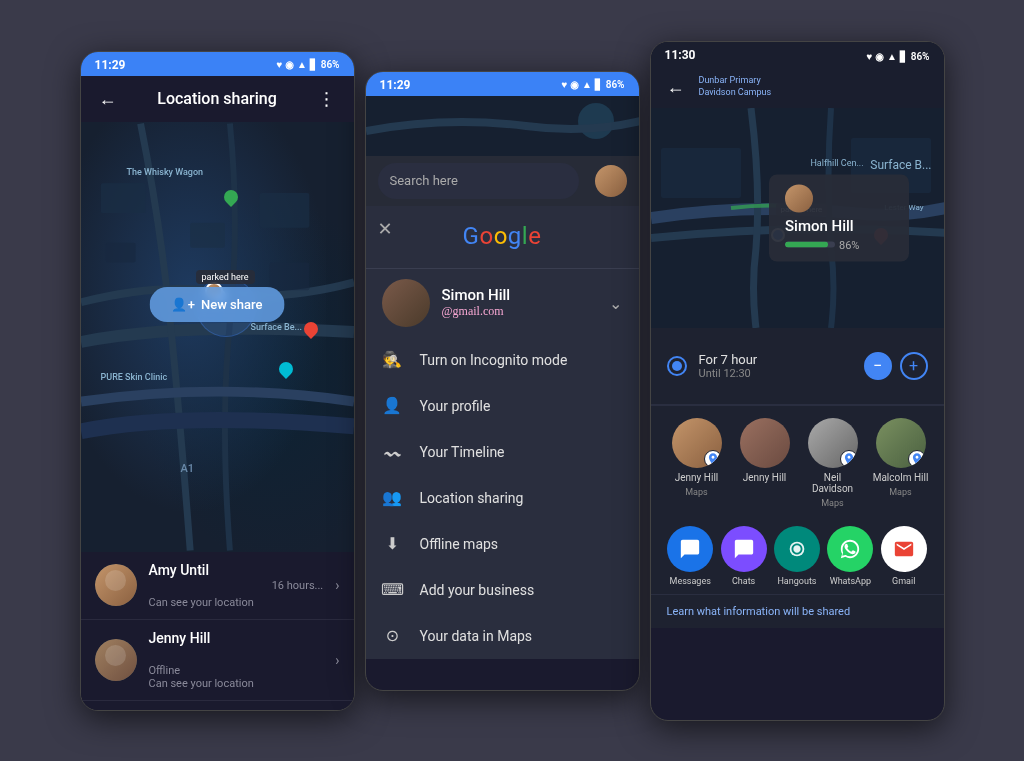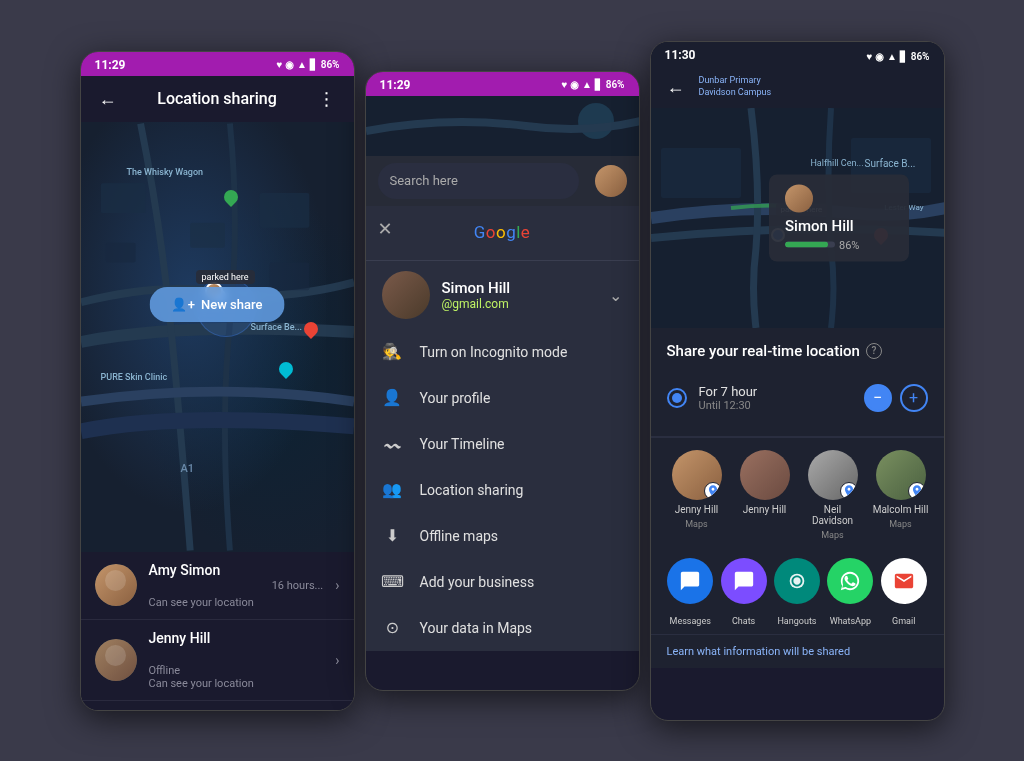--- a/index.html
+++ b/index.html
@@ -30,21 +30,21 @@
     .phone-1 { width: 275px; height: 660px; }
     .phone-2 { width: 275px; height: 620px; }
     .phone-3 { width: 295px; height: 680px; }
 
     
     .status-bar {
       display: flex;
       justify-content: space-between;
       align-items: center;
       padding: 6px 14px 4px;
-      background: #a21caf;
+      background: #3b82f6;
       color: #fff;
       font-size: 11px;
       font-weight: 600;
       position: relative;
       z-index: 10;
     }
     .status-bar .time { font-weight: 700; font-size: 12px; }
     .status-icons { display: flex; align-items: center; gap: 3px; font-size: 10px; }
 
     
@@ -235,21 +235,21 @@
       padding: 0;
       flex: 1;
     }
     .google-menu-header {
       text-align: center;
       padding: 16px 20px 10px;
       border-bottom: 1px solid #3a3e50;
       position: relative;
     }
     .google-title {
-      font-size: 17px;
+      font-size: 24px;
       color: #fff;
       font-weight: 400;
       margin-bottom: 8px;
       letter-spacing: 0.5px;
     }
     .google-g { color: #4285f4; }
     .google-o1 { color: #ea4335; }
     .google-o2 { color: #fbbc04; }
     .google-gl { color: #4285f4; }
     .google-e { color: #34a853; }
@@ -263,21 +263,21 @@
     }
     .account-avatar {
       width: 48px;
       height: 48px;
       border-radius: 50%;
       background: linear-gradient(135deg, #7a5a4a, #4a3a2a);
       flex-shrink: 0;
     }
     .account-info { flex: 1; }
     .account-name { color: #fff; font-size: 15px; font-weight: 500; }
-    .account-email { color: #bef264; font-size: 12px; }
+    .account-email { color: #f9a8d4; font-size: 12px; font-family: Liberation Serif, serif; }
     .manage-btn {
       margin: 4px 16px 10px;
       padding: 8px 16px;
       border: 1px solid #5a5e70;
       border-radius: 20px;
       color: #ccc;
       font-size: 12px;
       text-align: center;
       cursor: pointer;
     }
@@ -467,21 +467,21 @@
       display: flex;
       gap: 6px;
       padding: 10px 16px 8px;
       background: #1e2230;
       justify-content: space-around;
     }
     .app-item {
       display: flex;
       flex-direction: column;
       align-items: center;
-      gap: 12px;
+      gap: 4px;
     }
     .app-icon-circle {
       width: 46px;
       height: 46px;
       border-radius: 50%;
       display: flex;
       align-items: center;
       justify-content: center;
       font-size: 20px;
       cursor: pointer;
@@ -586,21 +586,21 @@
         </div>
       </div>
     </div>
 
     <div class="contact-list">
       <div class="contact-item">
         <div class="contact-avatar">
           <div class="avatar-face avatar-1"></div>
         </div>
         <div class="contact-info">
-          <div class="contact-name">Amy Simon</div>
+          <div class="contact-name">Amy Until</div>
           <div class="contact-status">
             <span>Can see your location</span>
           </div>
         </div>
         <span class="contact-time">16 hours...</span>
         <span class="chevron">›</span>
       </div>
       <div class="contact-item">
         <div class="contact-avatar">
           <div class="avatar-face avatar-2"></div>
@@ -748,31 +748,27 @@
             <span>86%</span>
           </div>
         </div>
 
         
         <div class="user-dot-blue" style="top:120px;left:120px;"></div>
         <div style="position:absolute;top:118px;left:118px;font-size:10px;color:#fff;"></div>
         <div class="location-pin pin-red" style="top:120px;left:220px;"></div>
 
         <div style="position:absolute;top:95px;left:125px;background:rgba(40,44,56,0.8);color:#fff;font-size:8px;padding:2px 5px;border-radius:3px;">parked here</div>
-        <div style="position:absolute;top:50px;right:28px;color:#8ab4d0;font-size:10px;padding-left:25px;">Surface B...</div>
+        <div style="position:absolute;top:50px;right:12px;color:#8ab4d0;font-size:12px;padding-left:25px;">Surface B...</div>
         <div style="position:absolute;top:50px;right:80px;color:#8ab4d0;font-size:9px;">Halfhill Cen...</div>
         <div style="position:absolute;top:95px;right:20px;color:#8ab4d0;font-size:8px;">Lester Way</div>
       </div>
     </div>
 
     <div class="share-location-panel">
-      <div class="share-title">
-        <span>Share your real-time location</span>
-        <span style="width:16px;height:16px;border-radius:50%;border:1px solid #888;display:inline-flex;align-items:center;justify-content:center;color:#888;font-size:10px;">?</span>
-      </div>
 
       <div class="share-option">
         <div class="radio-outer">
           <div class="radio-inner"></div>
         </div>
         <div>
           <div class="share-option-text">For 7 hour</div>
           <div class="share-option-sub">Until 12:30</div>
         </div>
         <div class="duration-controls">

